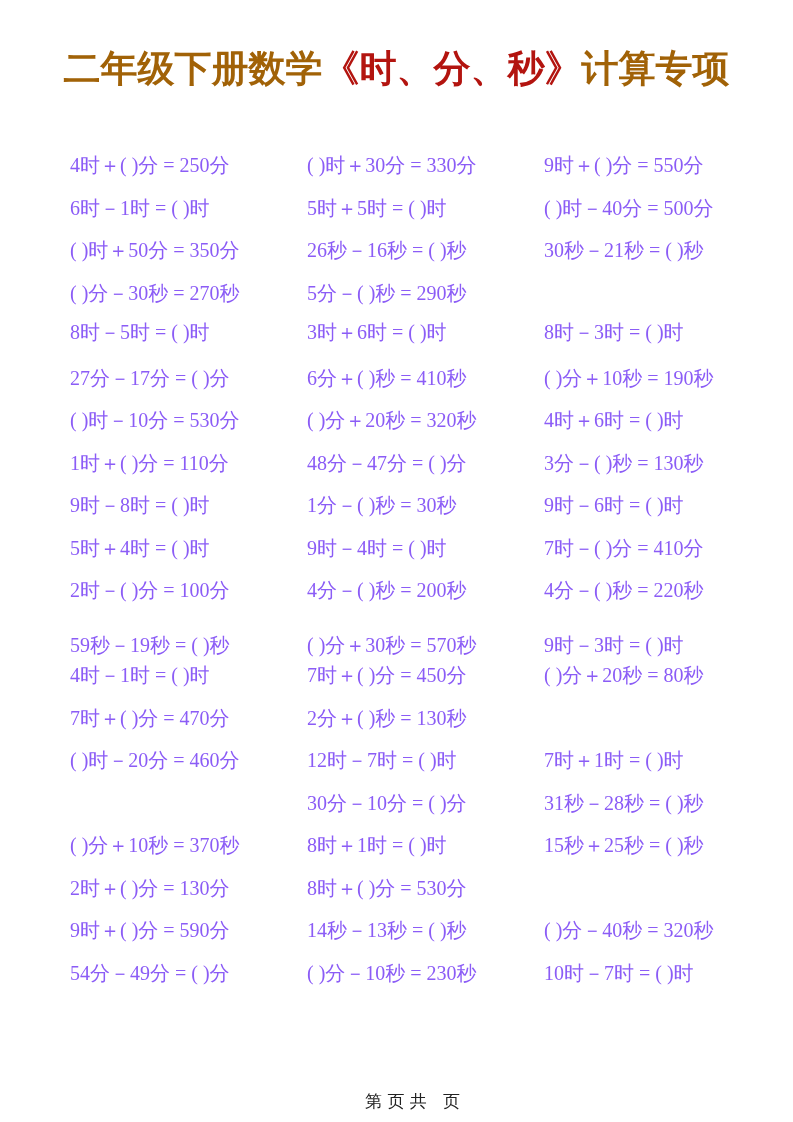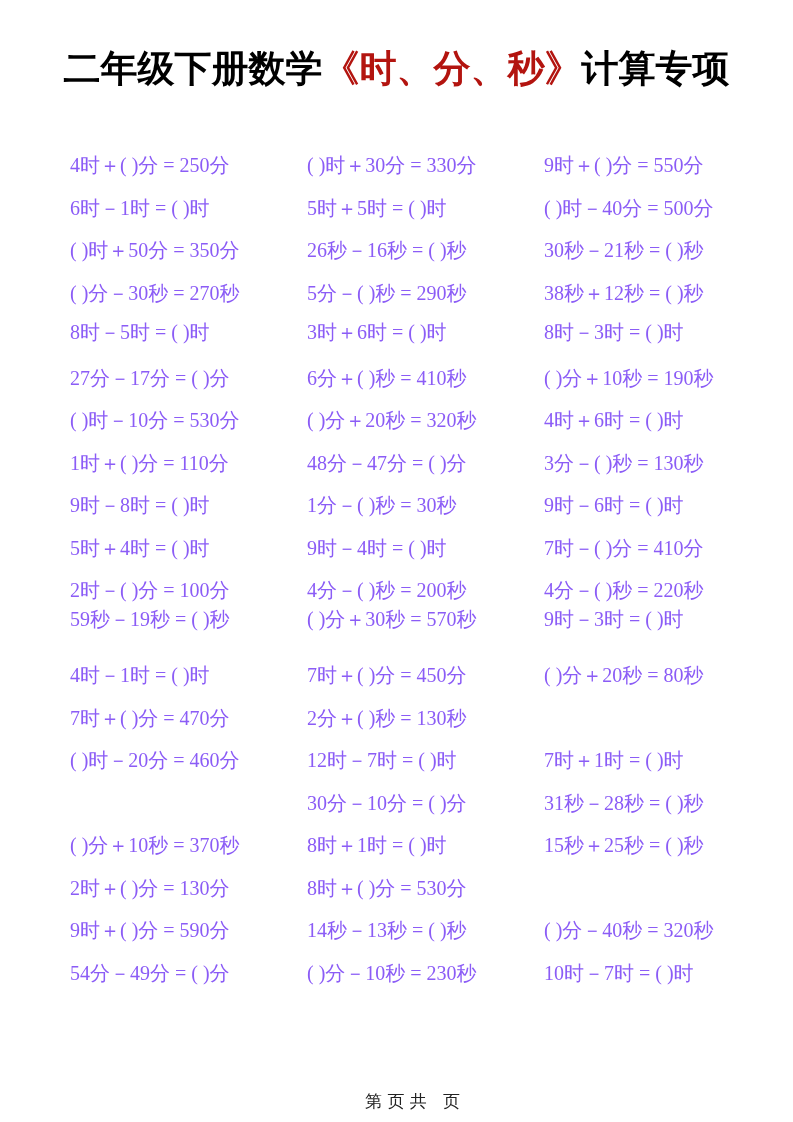--- a/index.html
+++ b/index.html
@@ -1,21 +1,21 @@
 <!DOCTYPE html>
 <html><head>
 <meta charset="utf-8">
 <style>
   html, body { margin: 0; padding: 0; background: #ffffff; }
   body { width: 793px; height: 1122px; position: relative; overflow: hidden;
          font-family: "Liberation Serif", "DejaVu Serif", serif; color: #222; }
   .title { position: absolute; left: 0; top: 44px; width: 793px; text-align: center;
            font-family: "DejaVu Sans", "Liberation Sans", sans-serif; font-weight: bold;
            font-size: 37px; letter-spacing: 0px; white-space: nowrap; }
-  .title .black { color: #000000; text-align: center; }
+  .title .black { color: #a16207; text-align: center; }
   .title .red { color: #b3140f; }
   .grid { position: absolute; left: 70px; top: 150px; width: 700px; }
   .row { position: absolute; left: 0; height: 30px; width: 700px; }
   .cell { position: absolute; top: 0; font-size: 20px; white-space: nowrap; line-height: 30px; color: #8b5cf6;
           font-family: "Liberation Serif", "DejaVu Serif", serif; }
   .c0 { left: 0px; } .c1 { left: 237px; } .c2 { left: 474px; }
   .footer { position: absolute; top: 1090px; left: 16px; width: 793px; text-align: center;
             font-family: "DejaVu Sans", "Liberation Sans", sans-serif; font-size: 17px; color: #222; white-space: pre; }
 </style>
 </head>
@@ -37,21 +37,20 @@
     <span class="cell c2">(    )时－40分 = 500分</span>
   </div>
   <div class="row" style="top:85px">
     <span class="cell c0">(    )时＋50分 = 350分</span>
     <span class="cell c1">26秒－16秒 = (    )秒</span>
     <span class="cell c2">30秒－21秒 = (    )秒</span>
   </div>
   <div class="row" style="top:127.5px">
     <span class="cell c0">(    )分－30秒 = 270秒</span>
     <span class="cell c1">5分－(    )秒 = 290秒</span>
-    <span class="cell c2">38秒＋12秒 = (    )秒</span>
   </div>
   <div class="row" style="top:167px">
     <span class="cell c0">8时－5时 = (    )时</span>
     <span class="cell c1">3时＋6时 = (    )时</span>
     <span class="cell c2">8时－3时 = (    )时</span>
   </div>
   <div class="row" style="top:212.5px">
     <span class="cell c0">27分－17分 = (    )分</span>
     <span class="cell c1">6分＋(    )秒 = 410秒</span>
     <span class="cell c2">(    )分＋10秒 = 190秒</span>
@@ -74,21 +73,21 @@
   <div class="row" style="top:382.5px">
     <span class="cell c0">5时＋4时 = (    )时</span>
     <span class="cell c1">9时－4时 = (    )时</span>
     <span class="cell c2">7时－(    )分 = 410分</span>
   </div>
   <div class="row" style="top:425px">
     <span class="cell c0">2时－(    )分 = 100分</span>
     <span class="cell c1">4分－(    )秒 = 200秒</span>
     <span class="cell c2">4分－(    )秒 = 220秒</span>
   </div>
-  <div class="row" style="top:454px">
+  <div class="row" style="top:480px">
     <span class="cell c0">59秒－19秒 = (    )秒</span>
     <span class="cell c1">(    )分＋30秒 = 570秒</span>
     <span class="cell c2">9时－3时 = (    )时</span>
   </div>
   <div class="row" style="top:510px">
     <span class="cell c0">4时－1时 = (    )时</span>
     <span class="cell c1">7时＋(    )分 = 450分</span>
     <span class="cell c2">(    )分＋20秒 = 80秒</span>
   </div>
   <div class="row" style="top:552.5px">

